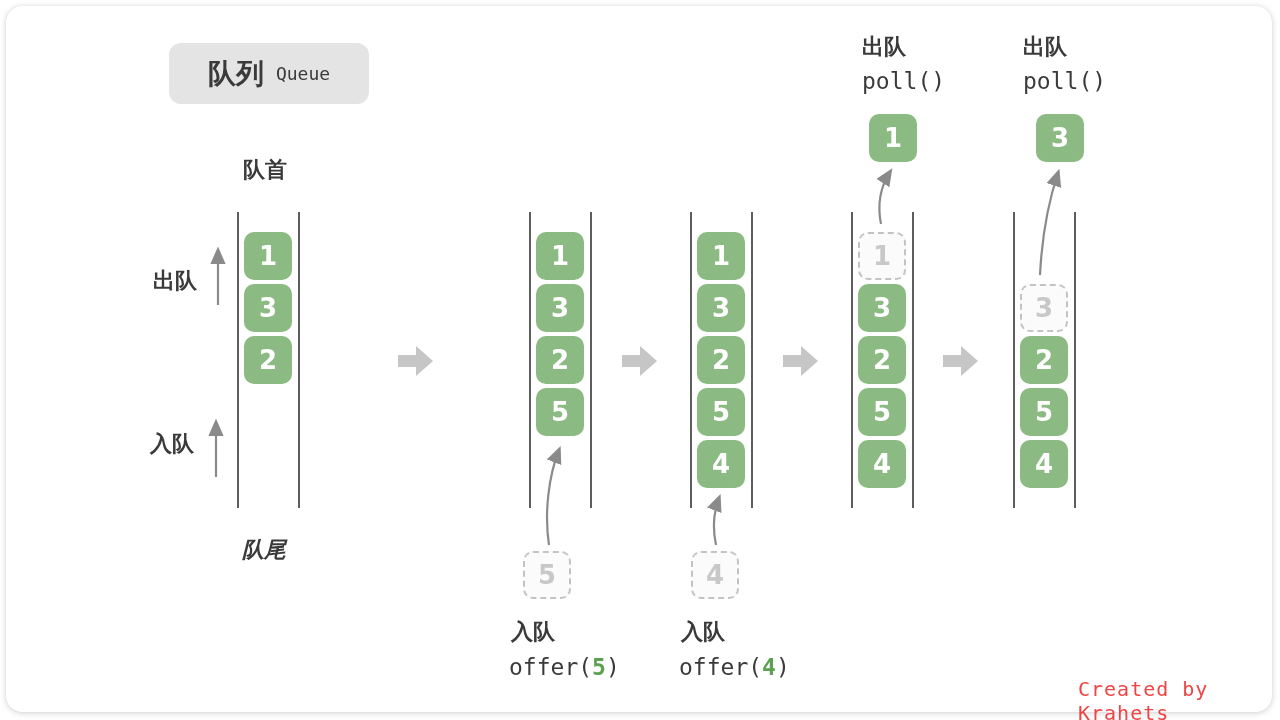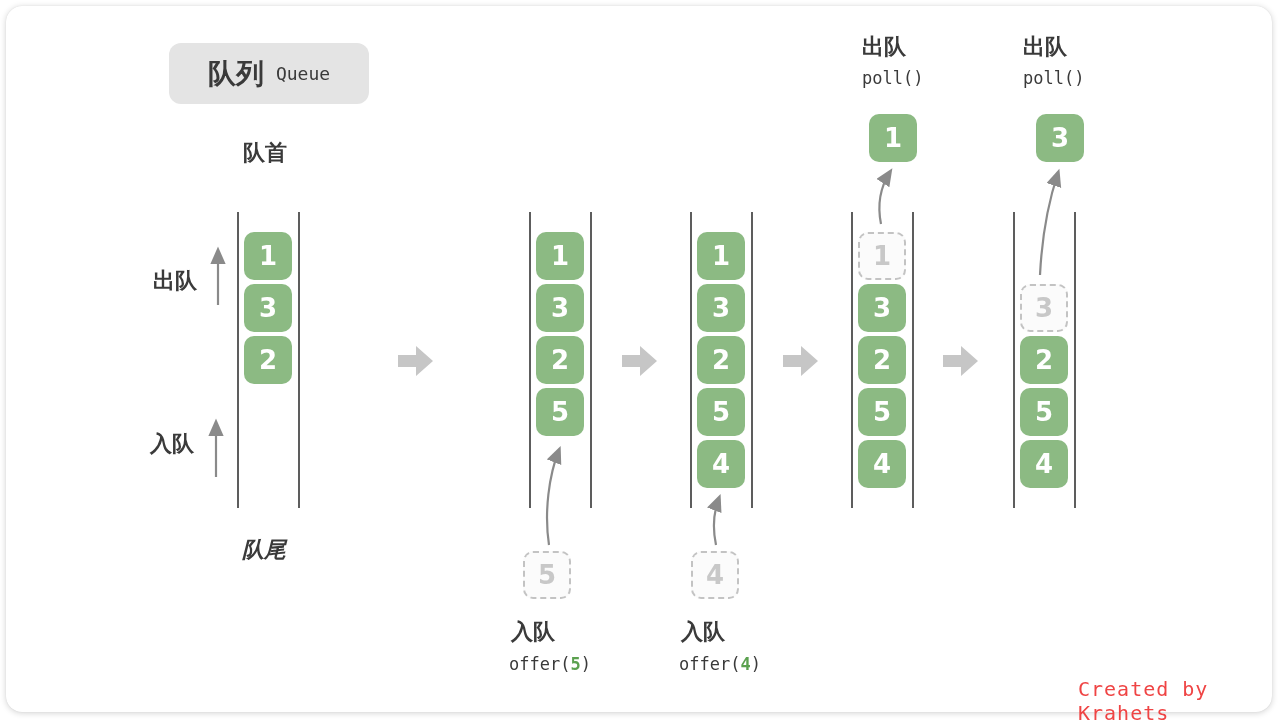--- a/index.html
+++ b/index.html
@@ -9,21 +9,21 @@
   .card{position:absolute;left:6px;top:6px;width:1266px;height:706px;
         background:#ffffff;border-radius:16px;
         box-shadow:0 1px 6px rgba(0,0,0,.18),0 0 1px rgba(0,0,0,.12);}
   .title-box{position:absolute;left:169px;top:43px;width:200px;height:61px;
         background:#e4e4e4;border-radius:12px;display:flex;align-items:center;
         justify-content:center;gap:12px;}
   .title-zh{font-size:28px;font-weight:bold;}
   .mono{font-family:"DejaVu Sans Mono","Liberation Mono",monospace;}
   .title-en{font-size:18px;}
   .zh-label{position:absolute;font-size:22px;font-weight:bold;white-space:nowrap;}
-  .code-label{position:absolute;font-size:17px;white-space:nowrap;color:#3a3a3a;}
+  .code-label{position:absolute;font-size:23px;white-space:nowrap;color:#3a3a3a;}
   .code-label .arg{color:#5ba14f;font-weight:bold;}
   .wall{position:absolute;top:212px;width:1.5px;height:296px;background:#5d5d5d;}
   .cell{position:absolute;width:48px;height:48px;border-radius:10px;
         display:flex;align-items:center;justify-content:center;
         font-size:26px;font-weight:600;box-sizing:border-box;}
   .cell.green{background:#8cba83;color:#ffffff;}
   .cell.ghost{border:2px dashed #c3c3c3;background:#fbfbfb;color:#c8c8c8;}
   .watermark{position:absolute;left:1078px;top:677px;font-size:20px;
         color:#ef4444;letter-spacing:1px;}
   svg.overlay{position:absolute;left:0;top:0;pointer-events:none;}
@@ -32,21 +32,21 @@
 <body>
 
 <div class="canvas">
   <div class="card"></div>
 
   <div class="title-box">
     <span class="title-zh">队列</span>
     <span class="title-en mono">Queue</span>
   </div>
 
-  <div class="zh-label" style="left:243px;top:138px;">队首</div>
+  <div class="zh-label" style="left:243px;top:155px;">队首</div>
   <div class="zh-label" style="left:242px;top:535px;font-style:italic;">队尾</div>
   <div class="zh-label" style="left:153px;top:266px;">出队</div>
   <div class="zh-label" style="left:150px;top:429px;">入队</div>
 
   <div>
     <div class="wall" style="left:237px;"></div>
     <div class="wall" style="left:298px;"></div>
     <div class="cell green" style="left:244px;top:232px;">1</div>
     <div class="cell green" style="left:244px;top:284px;">3</div>
     <div class="cell green" style="left:244px;top:336px;">2</div>

